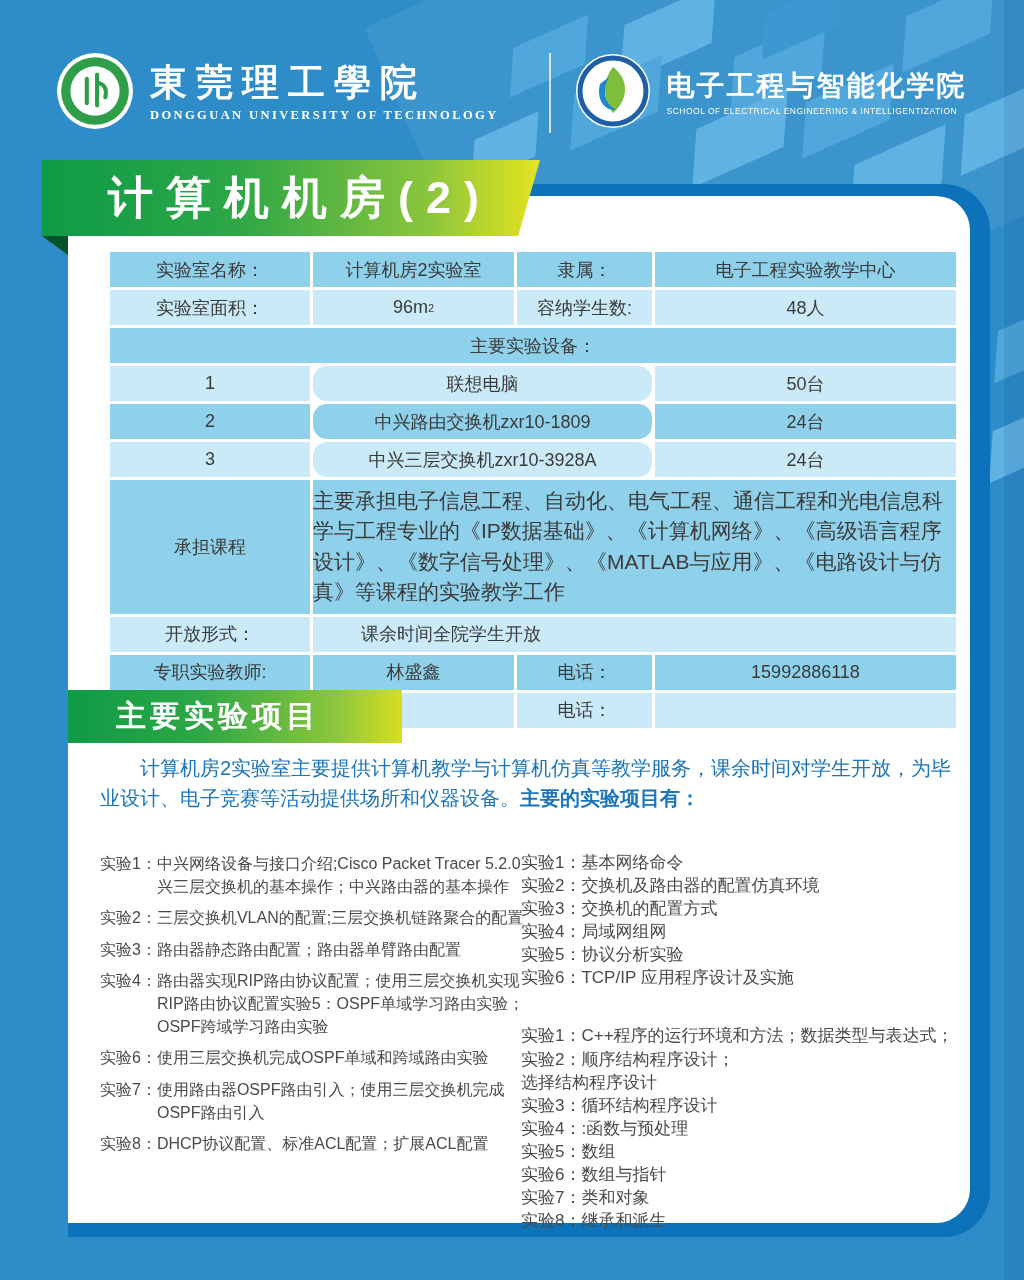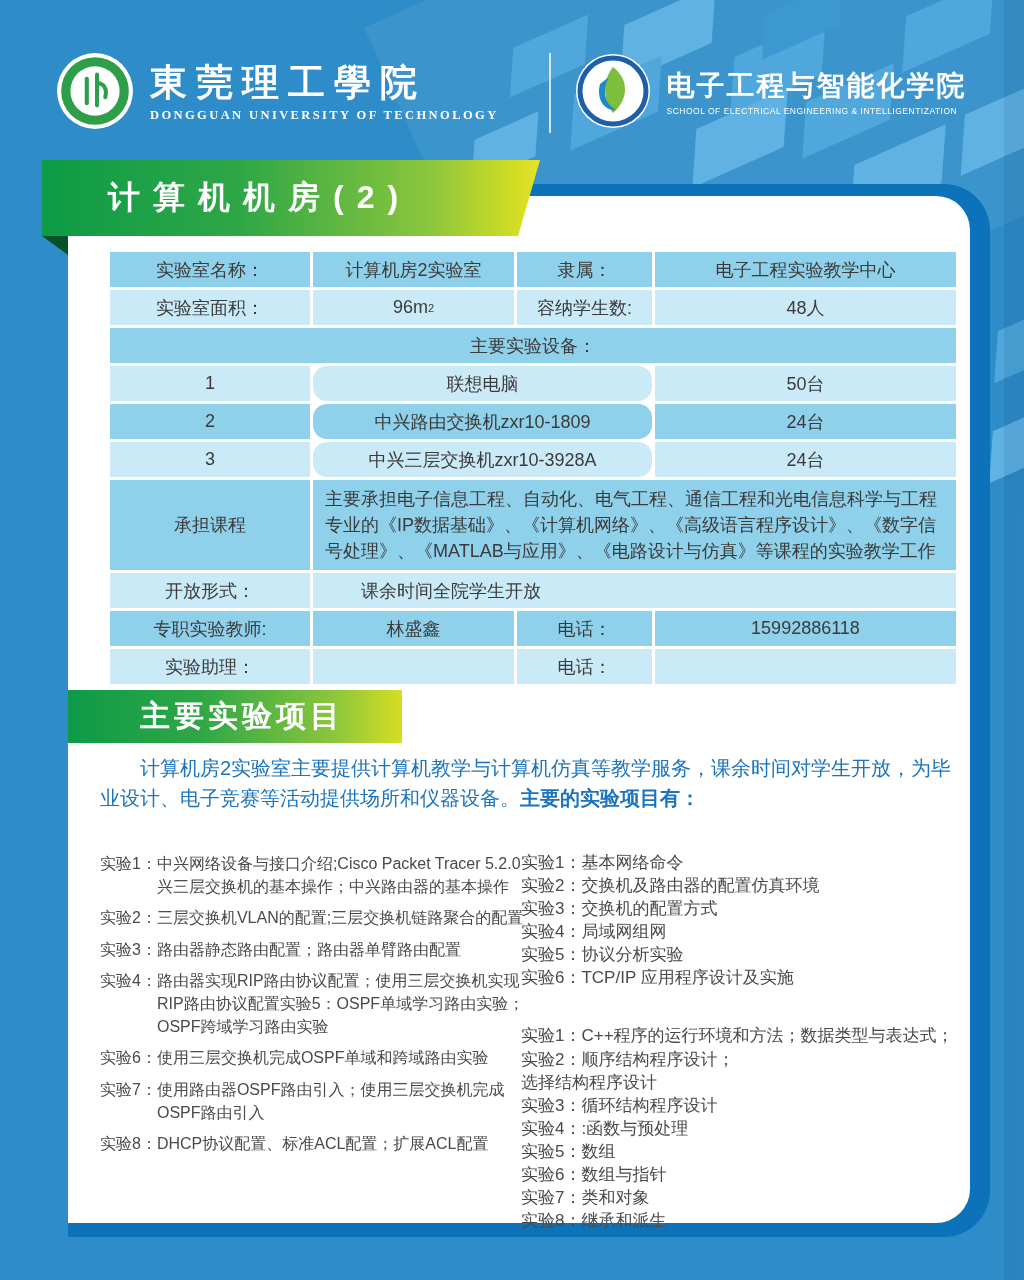--- a/index.html
+++ b/index.html
@@ -24,26 +24,26 @@
   .logo-divider { width:2px; height:80px; background:rgba(255,255,255,0.75); margin:0 8px; }
   .school-text { display:flex; flex-direction:column; }
   .school-zh { font-weight:bold; font-size:28px; letter-spacing:2px; line-height:1.15; white-space:nowrap; }
   .school-en { font-size:8.5px; letter-spacing:0.5px; margin-top:3px; white-space:nowrap; }
 
   
   .banner1 { position:absolute; left:42px; top:160px; width:498px; height:76px;
              background:linear-gradient(90deg,#0D9B47 0%,#2FA746 40%,#8CC63C 78%,#D6DE23 96%,#E5E32A 100%);
              clip-path:polygon(0 0,100% 0,95.6% 100%,0 100%);
              display:flex; align-items:center; padding-left:66px;
-             color:#fff; font-weight:bold; font-size:32px; letter-spacing:13px; }
+             color:#fff; font-weight:bold; font-size:45px; letter-spacing:13px; }
   .banner-fold { position:absolute; left:42px; top:236px; width:26px; height:19px;
                  background:#07522A; clip-path:polygon(0 0,100% 0,100% 100%); }
   .banner2 { position:absolute; left:68px; top:690px; width:334px; height:53px;
              background:linear-gradient(90deg,#0D9B47 0%,#2FA746 40%,#8CC63C 80%,#D6DE23 100%);
-             display:flex; align-items:center; padding-left:72px;
+             display:flex; align-items:center; padding-left:48px;
              color:#fff; font-weight:bold; font-size:30px; letter-spacing:4px; }
 
   
   .card-outer { position:absolute; left:68px; top:184px; width:922px; height:1053px;
                 background:#0C73BB; border-radius:0 46px 46px 0; }
   .card { position:absolute; left:68px; top:196px; width:902px; height:1027px;
           background:#ffffff; border-radius:0 34px 34px 0; }
 
   
   .info-table { position:absolute; left:110px; top:252px; width:846px;
@@ -51,21 +51,21 @@
                 font-size:18px; color:#3b3b3b; }
   .cell { display:flex; align-items:center; justify-content:center; min-height:35px;
           text-align:left; padding:2px 6px; }
   .dark { background:#8FD0EA; }
   .light { background:#CAEAF8; }
   .span2 { grid-column:span 2;border-radius:14px; }
   .span3 { grid-column:span 3; }
   .span4 { grid-column:1 / -1; }
   .tall { min-height:80px; }
   .cell-left { justify-content:flex-start; text-align:left; }
-  .courses-text { font-size:18px; line-height:1.45; padding:6px 12px; }
+  .courses-text { font-size:21px; line-height:1.45; padding:6px 0; }
   .open-value { padding-left:48px; }
   sup { font-size:11px; }
 
   
   .intro { position:absolute; left:100px; top:753px; width:866px;
            color:#1B74BC; font-size:20px; line-height:1.5; text-indent:2em; }
   .intro b { font-weight:bold; }
 
   
   .col-left { position:absolute; left:100px; top:818px; width:430px; }

